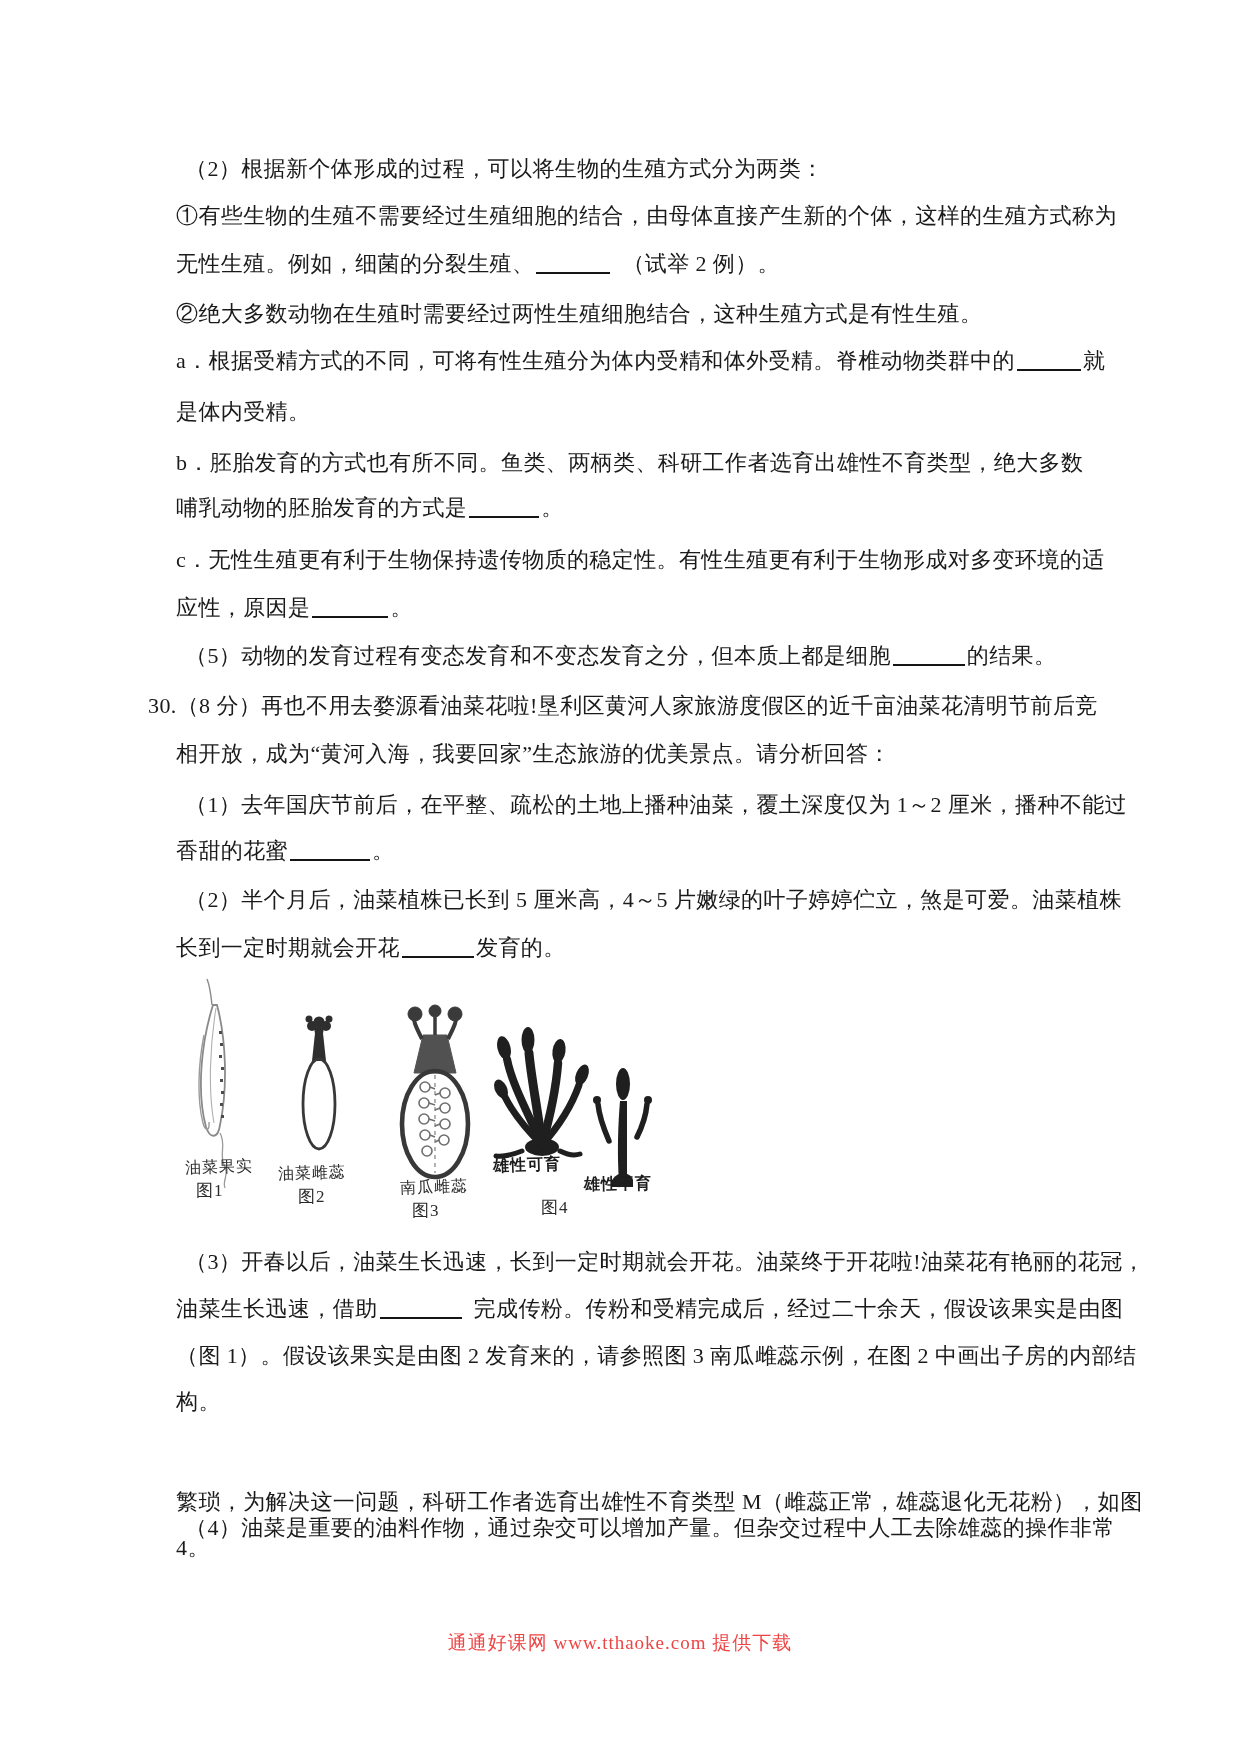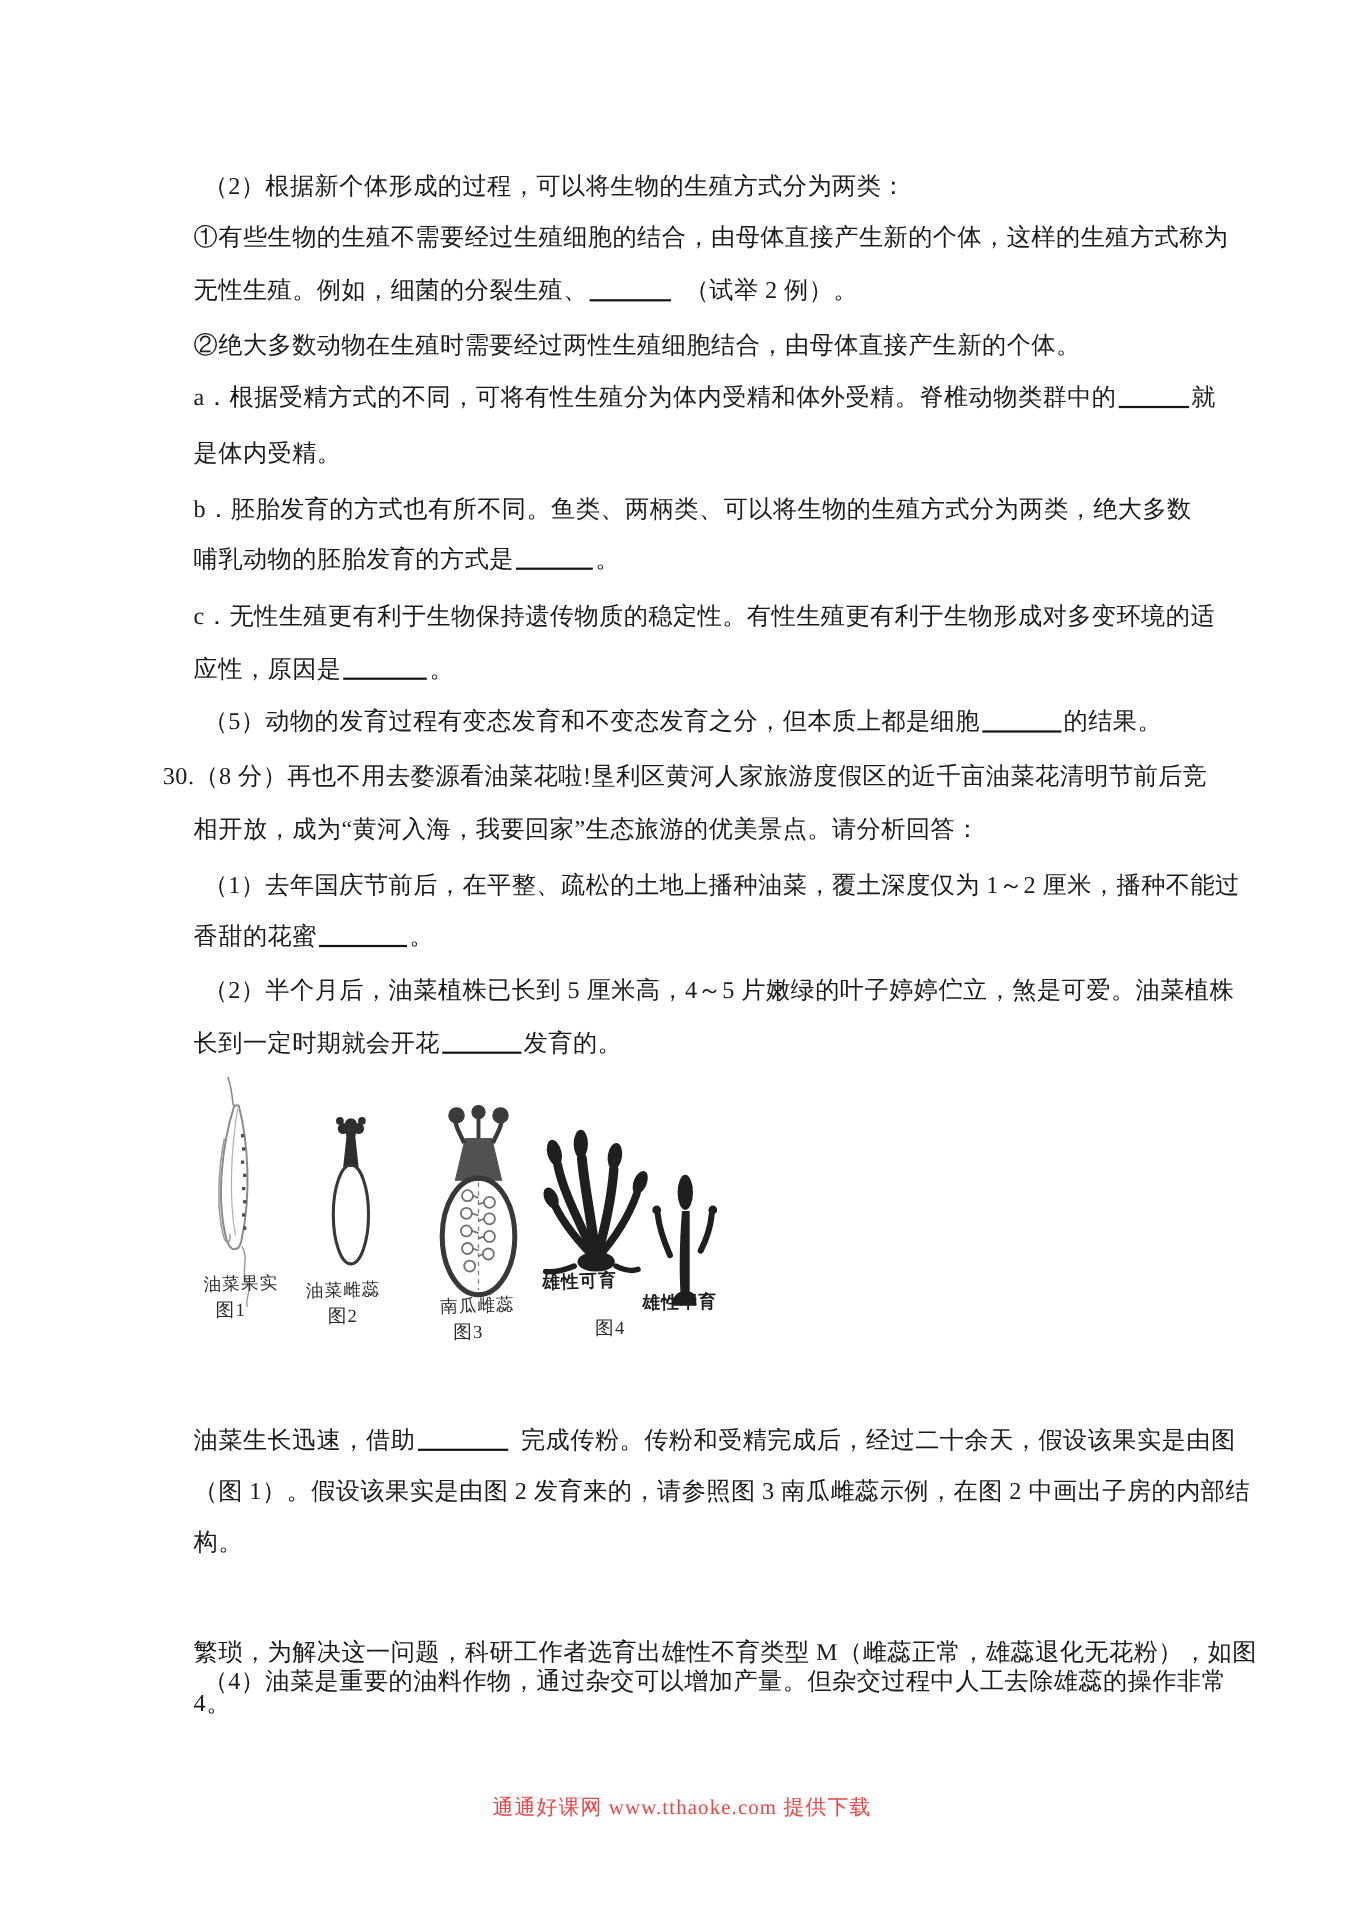--- a/index.html
+++ b/index.html
@@ -54,24 +54,24 @@
   }
 </style>
 </head>
 <body>
 
 <div class="page">
 
   <div class="tline" style="top:145px;left:185px"><span>（2）根据新个体形成的过程，可以将生物的生殖方式分为两类：</span></div>
   <div class="tline" style="top:192px;left:176px"><span>①有些生物的生殖不需要经过生殖细胞的结合，由母体直接产生新的个体，这样的生殖方式称为</span></div>
   <div class="tline" style="top:240px;left:176px"><span>无性生殖。例如，细菌的分裂生殖、</span><span class="blank gap-after" style="width:74px"></span><span>（试举 2 例）。</span></div>
-  <div class="tline" style="top:290px;left:176px"><span>②绝大多数动物在生殖时需要经过两性生殖细胞结合，由母体直接产生新的个体。</span></div>
+  <div class="tline" style="top:290px;left:176px"><span>②绝大多数动物在生殖时需要经过两性生殖细胞结合，这种生殖方式是有性生殖。</span></div>
   <div class="tline" style="top:337px;left:176px"><span>a．根据受精方式的不同，可将有性生殖分为体内受精和体外受精。脊椎动物类群中的</span><span class="blank" style="width:64px"></span><span>就</span></div>
   <div class="tline" style="top:388px;left:176px"><span>是体内受精。</span></div>
-  <div class="tline" style="top:439px;left:176px"><span>b．胚胎发育的方式也有所不同。鱼类、两柄类、可以将生物的生殖方式分为两类，绝大多数</span></div>
+  <div class="tline" style="top:439px;left:176px"><span>b．胚胎发育的方式也有所不同。鱼类、两柄类、科研工作者选育出雄性不育类型，绝大多数</span></div>
   <div class="tline" style="top:484px;left:176px"><span>哺乳动物的胚胎发育的方式是</span><span class="blank" style="width:70px"></span><span>。</span></div>
   <div class="tline" style="top:536px;left:176px"><span>c．无性生殖更有利于生物保持遗传物质的稳定性。有性生殖更有利于生物形成对多变环境的适</span></div>
   <div class="tline" style="top:584px;left:176px"><span>应性，原因是</span><span class="blank" style="width:76px"></span><span>。</span></div>
   <div class="tline" style="top:632px;left:185px"><span>（5）动物的发育过程有变态发育和不变态发育之分，但本质上都是细胞</span><span class="blank" style="width:72px"></span><span>的结果。</span></div>
 
   <div class="tline" style="top:682px;left:148px"><span>30.（8 分）再也不用去婺源看油菜花啦!垦利区黄河人家旅游度假区的近千亩油菜花清明节前后竞</span></div>
   <div class="tline" style="top:730px;left:176px"><span>相开放，成为“黄河入海，我要回家”生态旅游的优美景点。请分析回答：</span></div>
   <div class="tline" style="top:781px;left:185px"><span>（1）去年国庆节前后，在平整、疏松的土地上播种油菜，覆土深度仅为 1～2 厘米，播种不能过</span></div>
   <div class="tline" style="top:827px;left:176px"><span>香甜的花蜜</span><span class="blank" style="width:80px"></span><span>。</span></div>
   <div class="tline" style="top:876px;left:185px"><span>（2）半个月后，油菜植株已长到 5 厘米高，4～5 片嫩绿的叶子婷婷伫立，煞是可爱。油菜植株</span></div>
@@ -167,20 +167,21 @@
     <div class="figcap" style="left:36px;top:204px">图1</div>
     <div class="figlabel" style="left:118px;top:188px;transform:rotate(-1.5deg)">油菜雌蕊</div>
     <div class="figcap" style="left:138px;top:210px">图2</div>
     <div class="figlabel" style="left:240px;top:202px;transform:rotate(-2deg)">南瓜雌蕊</div>
     <div class="figcap" style="left:252px;top:224px">图3</div>
     <div class="figlabel dark" style="left:333px;top:180px;transform:rotate(-2deg)">雄性可育</div>
     <div class="figlabel dark" style="left:424px;top:199px;transform:rotate(-1deg)">雄性不育</div>
     <div class="figcap" style="left:381px;top:221px">图4</div>
   </div>
 
+  <div class="tline" style="top:1238px;left:185px"><span>（3）开春以后，油菜生长迅速，长到一定时期就会开花。油菜终于开花啦!油菜花有艳丽的花冠，</span></div>
   <div class="tline" style="top:1285px;left:176px"><span>油菜生长迅速，借助</span><span class="blank gap-after" style="width:82px"></span><span>完成传粉。传粉和受精完成后，经过二十余天，假设该果实是由图</span></div>
   <div class="tline" style="top:1332px;left:176px"><span>（图 1）。假设该果实是由图 2 发育来的，请参照图 3 南瓜雌蕊示例，在图 2 中画出子房的内部结</span></div>
   <div class="tline" style="top:1378px;left:176px"><span>构。</span></div>
   <div class="tline" style="top:1504px;left:185px"><span>（4）油菜是重要的油料作物，通过杂交可以增加产量。但杂交过程中人工去除雄蕊的操作非常</span></div>
   <div class="tline" style="top:1478px;left:176px"><span>繁琐，为解决这一问题，科研工作者选育出雄性不育类型 M（雌蕊正常，雄蕊退化无花粉），如图</span></div>
   <div class="tline" style="top:1524px;left:176px"><span>4。</span></div>
 
   <div class="footer"><span>通通好课网  www.tthaoke.com  提供下载</span></div>
 
 </div>

